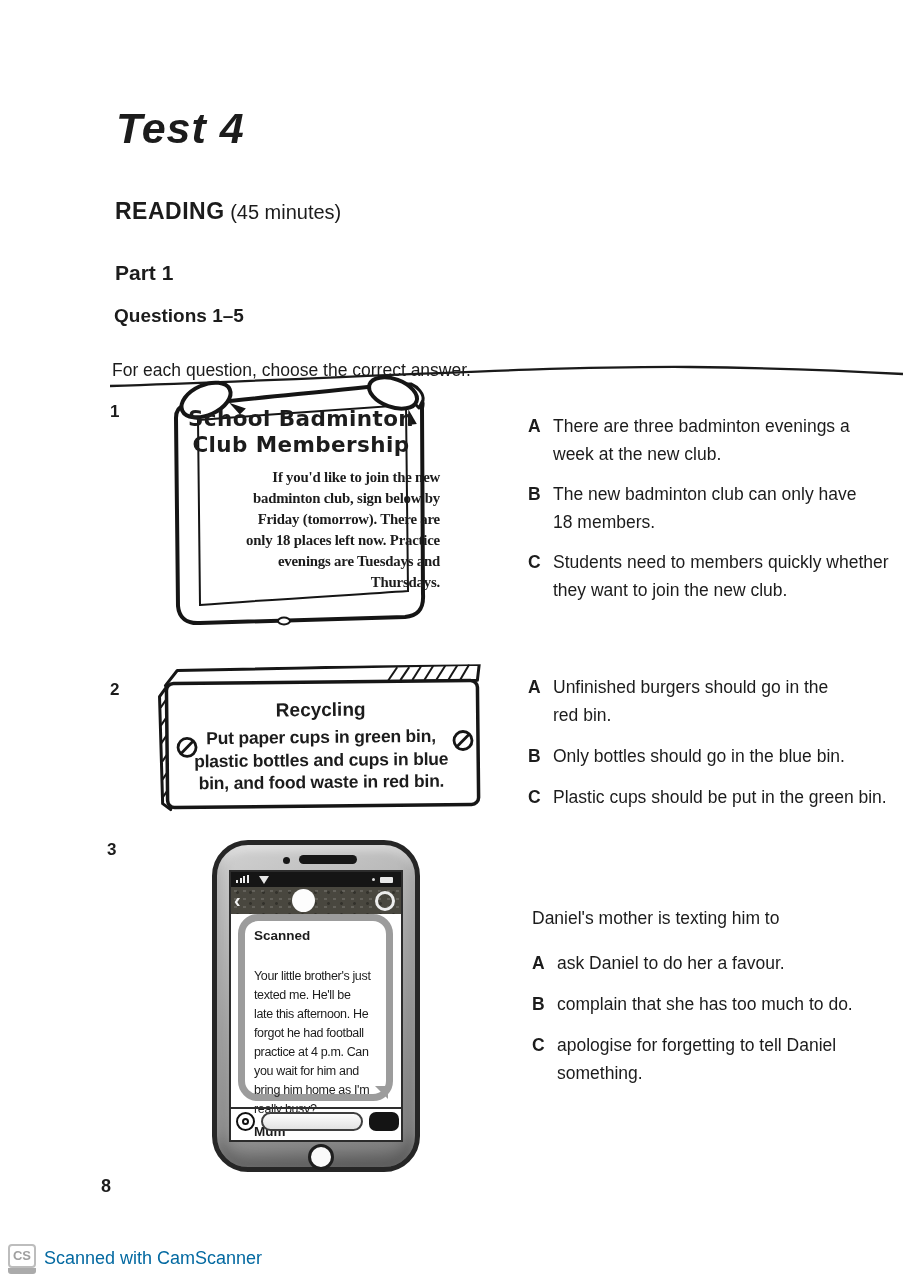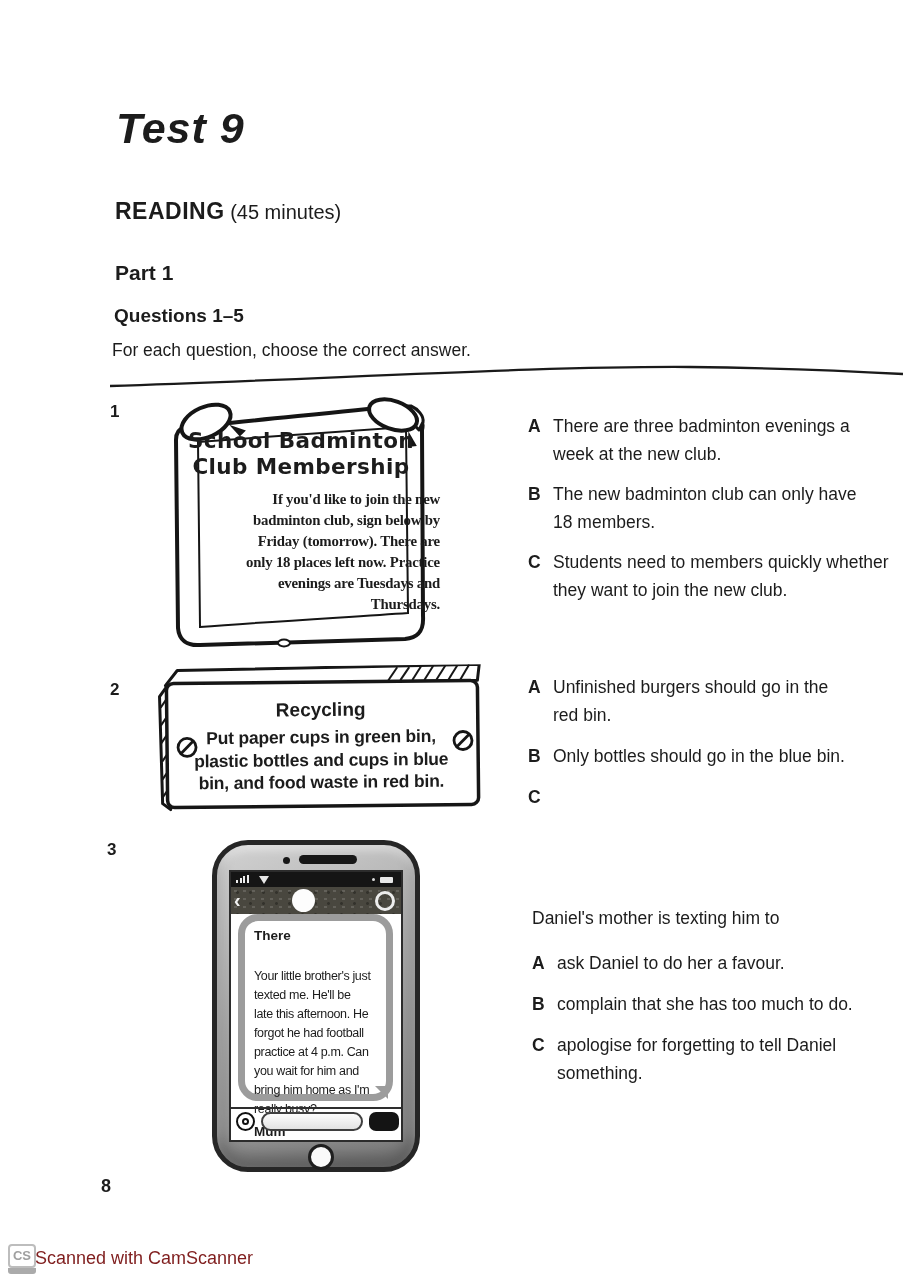--- a/index.html
+++ b/index.html
@@ -6,40 +6,40 @@
   .page{position:relative;width:904px;height:1280px;background:#ffffff;overflow:hidden;
         font-family:"Liberation Sans", sans-serif;color:#1c1c1c;}
   .abs{position:absolute;}
 
   
   .test-title{left:116px;top:104px;font-size:43px;font-style:italic;font-weight:bold;letter-spacing:1px;}
   .reading-line{left:115px;top:198px;font-size:20px;}
   .reading-word{font-weight:bold;font-size:23px;letter-spacing:0.5px;}
   .part-title{left:115px;top:261px;font-size:21px;font-weight:bold;}
   .q-range{left:114px;top:305px;font-size:19px;font-weight:bold;}
-  .instruction{left:112px;top:340px;font-size:17.5px;}
+  .instruction{left:112px;top:360px;font-size:17.5px;}
   .rule-svg{left:0;top:360px;}
 
   
   .qnum{font-size:17px;font-weight:bold;}
   .qnum1{left:110px;top:402px;}
   .qnum2{left:110px;top:680px;}
   .qnum3{left:107px;top:840px;}
 
   .options{display:flex;flex-direction:column;}
   .opts1{left:528px;top:412px;width:372px;gap:12px;}
   .opts2{left:528px;top:673px;width:380px;gap:13px;}
   .opts3{left:532px;top:949px;width:372px;gap:13px;}
   .stem{left:532px;top:908px;font-size:17.5px;}
   .opt-row{display:flex;gap:10px;}
   .opt-letter{font-weight:bold;font-size:17.5px;line-height:28px;min-width:15px;}
   .opt-text{font-size:17.5px;line-height:28px;white-space:pre-line;}
 
   
-  .note-fig{left:162px;top:392px;width:278px;height:262px;}
+  .note-fig{left:162px;top:370px;width:278px;height:262px;}
   .note-title{left:0;top:36px;width:100%;text-align:center;white-space:pre;
               font-family:"DejaVu Sans", sans-serif;font-weight:bold;font-size:21.5px;line-height:26px;letter-spacing:0.4px;}
   .note-body{left:0;top:97px;width:100%;text-align:right;white-space:pre;
              font-family:"Liberation Serif", serif;font-weight:bold;font-size:14.8px;line-height:21px;letter-spacing:-0.2px;}
 
   
   .sign-fig{left:158px;top:666px;width:326px;height:150px;transform:rotate(-0.6deg);}
   .sign-title{left:0;top:33px;width:100%;text-align:center;font-weight:bold;font-size:19px;}
   .sign-body{left:0;top:60px;width:100%;text-align:center;white-space:pre;
              font-size:17.5px;line-height:22.5px;font-weight:600;letter-spacing:-0.2px;}
@@ -84,28 +84,28 @@
         border:2px solid #3f3f3f;border-radius:10px;background:linear-gradient(#fdfdfd,#e2e2e2);}
   .sendbtn{position:absolute;left:138px;top:3px;width:30px;height:19px;background:#141414;border-radius:7px;}
   .homebtn{position:absolute;left:91px;top:299px;width:26px;height:26px;box-sizing:border-box;
            border:3.5px solid #1f1f1f;border-radius:50%;background:#fafafa;}
 
   
   .page-num{left:101px;top:1176px;font-size:18px;font-weight:bold;}
   .cs-badge{left:8px;top:1244px;width:28px;height:24px;background:#fff;border:2px solid #bdbdbd;border-radius:4px;
             box-sizing:border-box;text-align:center;font-size:13px;font-weight:bold;color:#a0a0a0;line-height:20px;}
   .cs-base{left:8px;top:1268px;width:28px;height:6px;background:#ababab;border-radius:0 0 3px 3px;}
-  .cam-text{left:35px;top:1248px;font-size:18px;color:#7f1d1d;}
+  .cam-text{left:44px;top:1248px;font-size:18px;color:#0369a1;}
 </style>
 </head>
 <body>
 
 <div class="page">
 
-  <div class="abs test-title">Test 9</div>
+  <div class="abs test-title">Test 4</div>
   <div class="abs reading-line">
     <span class="reading-word">READING</span>
     <span>(45 minutes)</span>
   </div>
   <div class="abs part-title">Part 1</div>
   <div class="abs q-range">Questions 1–5</div>
   <div class="abs instruction">For each question, choose the correct answer.</div>
 
   <svg class="abs rule-svg" width="904" height="40">
     <path d="M110,26 C330,19 540,6 690,7 C780,8 850,11 903,14" fill="none" stroke="#1a1a1a" stroke-width="2.3"></path>
@@ -200,20 +200,21 @@
       <span class="opt-letter">A</span>
       <span class="opt-text">Unfinished burgers should go in the
 red bin.</span>
     </div>
     <div class="opt-row">
       <span class="opt-letter">B</span>
       <span class="opt-text">Only bottles should go in the blue bin.</span>
     </div>
     <div class="opt-row">
       <span class="opt-letter">C</span>
+      <span class="opt-text">Plastic cups should be put in the green bin.</span>
     </div>
   </div>
 
   <div class="abs qnum qnum3">3</div>
 
   <div class="abs phone-fig">
     <div class="phone-body">
       <div class="cam-dot"></div>
       <div class="speaker-bar"></div>
       <div class="screen">
@@ -228,21 +229,21 @@
           <div class="stat-dot"></div>
           <div class="battery"></div>
         </div>
         <div class="chatbar">
           <div class="back-chv">‹</div>
           <div class="avatar"></div>
           <div class="ring"></div>
         </div>
         <div class="bubble">
           <div class="bubble-inner">
-            <div class="msg-name">There</div>
+            <div class="msg-name">Scanned</div>
             <div class="msg-text">Your little brother's just
 texted me. He'll be
 late this afternoon. He
 forgot he had football
 practice at 4 p.m. Can
 you wait for him and
 bring him home as I'm
 really busy?</div>
             <div class="msg-sig">Mum</div>
           </div>

